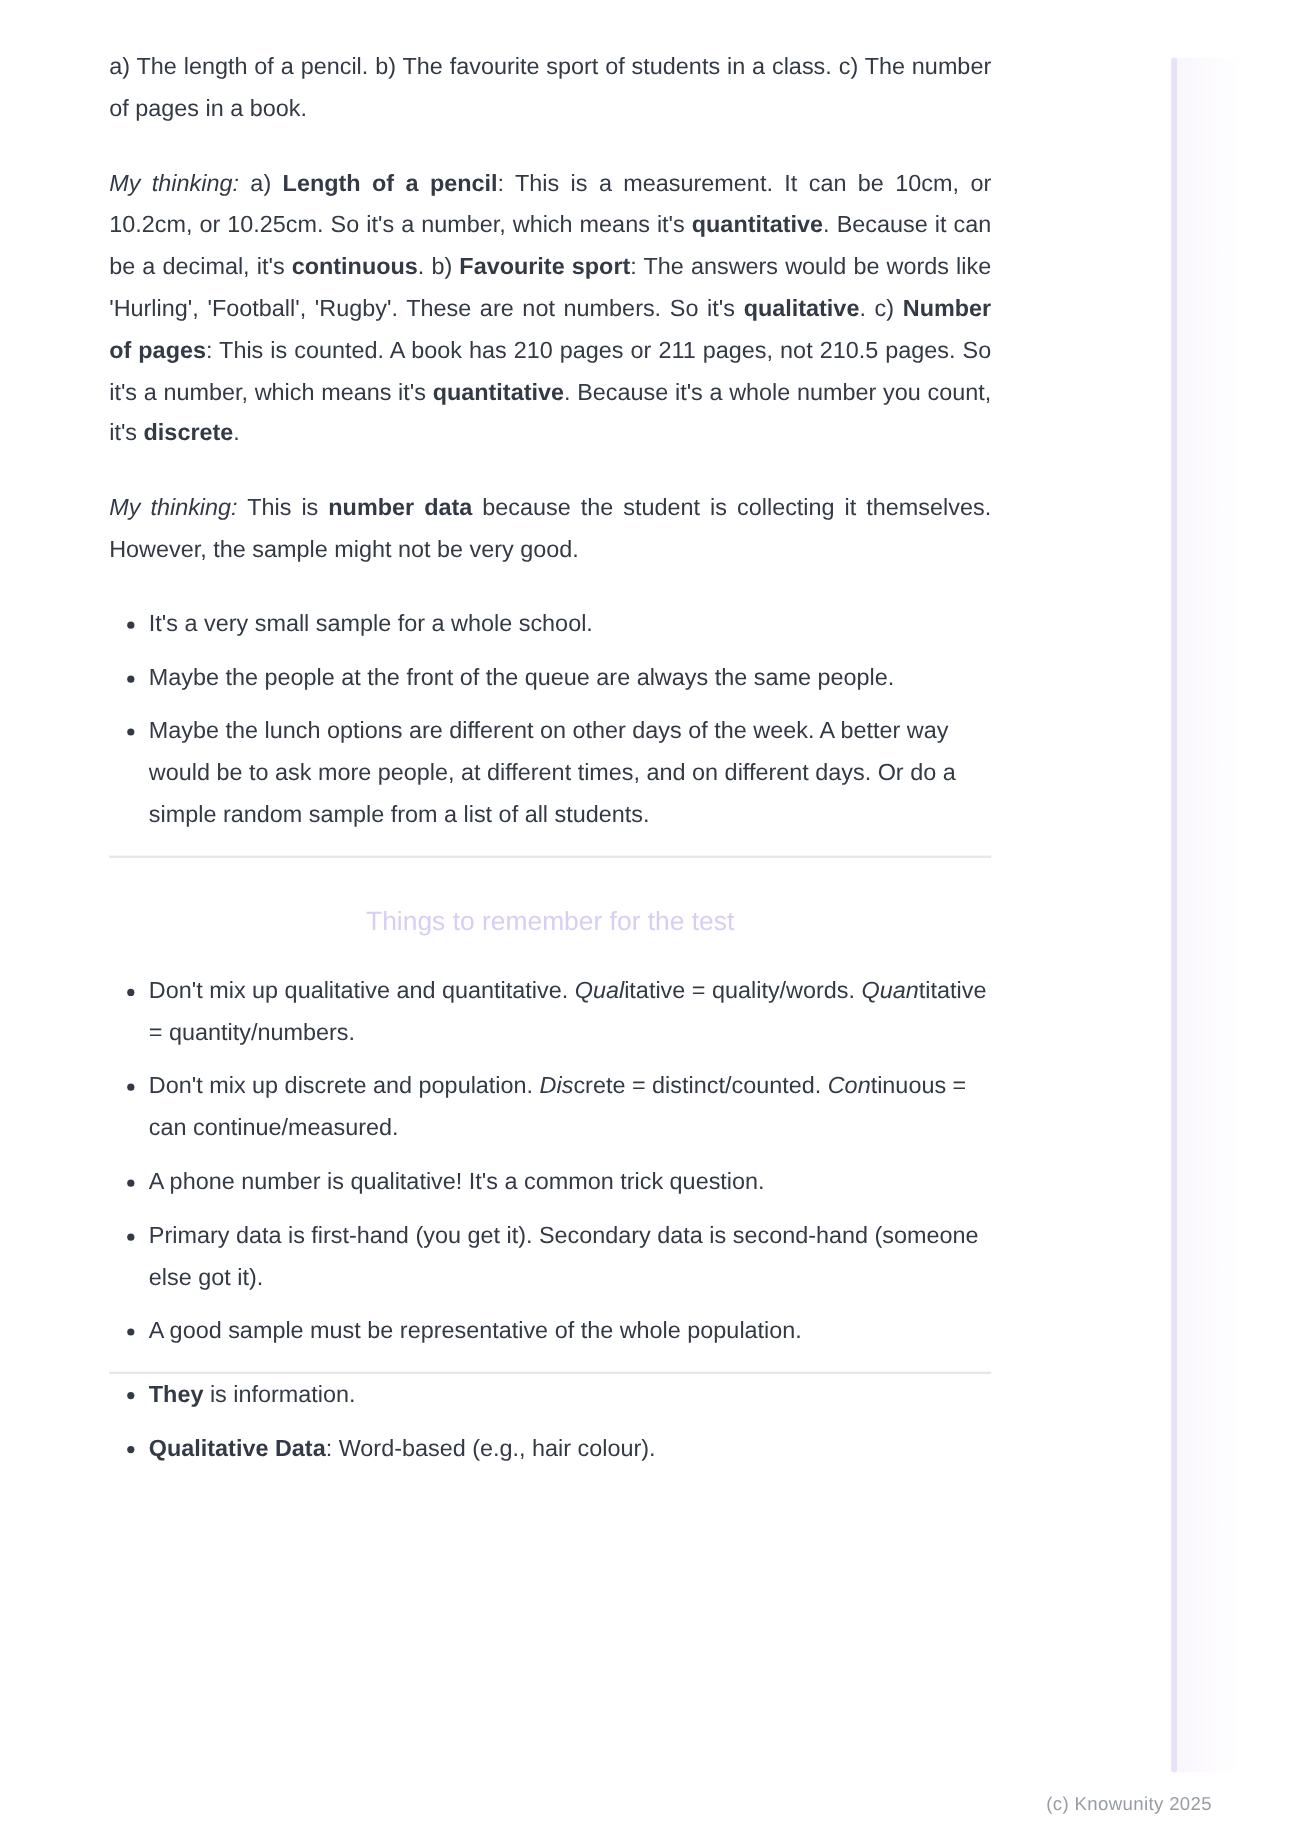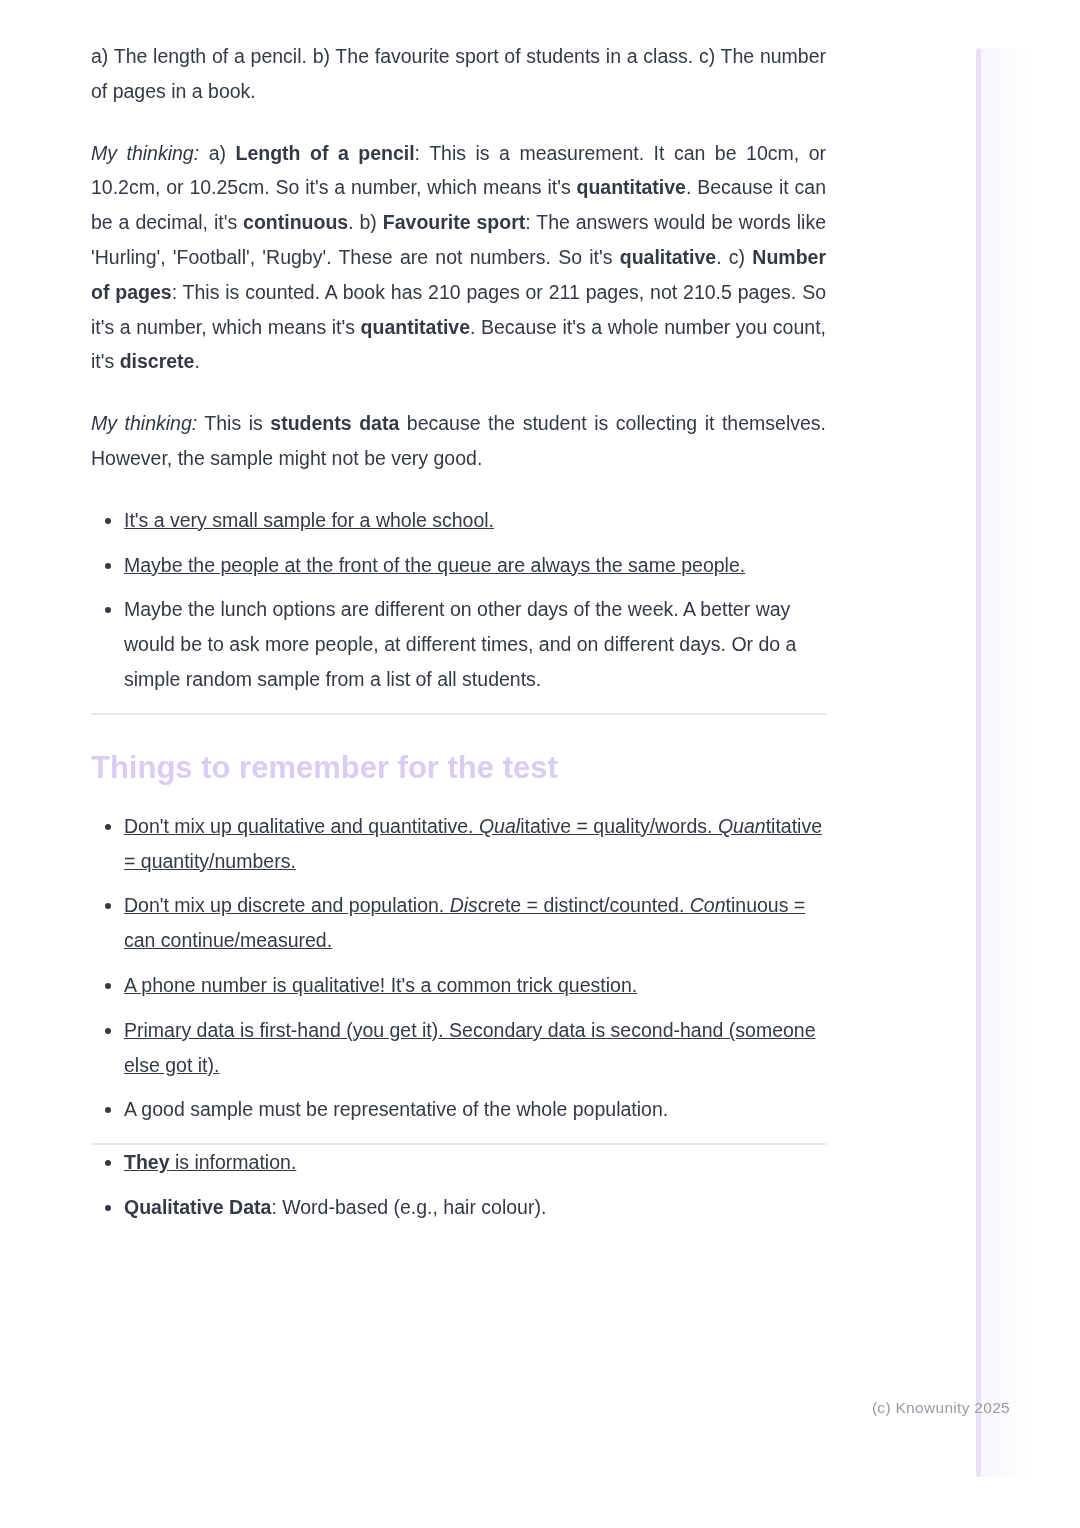--- a/index.html
+++ b/index.html
@@ -18,57 +18,57 @@
     -webkit-font-smoothing:antialiased;
   }
   .doc{
     position:absolute;left:91px;top:0;width:735px;padding-top:39px;
   }
   .doc p{
     font-size:19.5px;line-height:34.8px;margin:0 0 27px 0;
     text-align:justify;text-justify:inter-word;
   }
   .doc h2{
-    font-size:31px;line-height:34px;font-weight:700;
-    color:var(--heading);margin:36px 0 24px 0;text-align:left;
+    font-size:22px;line-height:34px;font-weight:400;
+    color:var(--heading);margin:36px 0 24px 0;text-align:center;
   }
   .doc hr{
     border:none;border-top:2px solid var(--divider);margin:16px 0 0 0;
   }
   .doc ul{
     margin:0;padding-left:33px;list-style:disc;
   }
   .doc li{
     font-size:19.5px;line-height:34.8px;text-align:left;
   }
-  .doc li:not(:last-child){margin-bottom:10px;text-decoration:underline;}
+  .doc li:not(:last-child){margin-bottom:10px;}
   .b{font-weight:700;}
   .i{font-style:italic;}
   .edge-tint{
     position:absolute;left:981px;top:48px;width:54px;height:1429px;
     background:linear-gradient(90deg,#f9f6fc 0%,#ffffff 100%);
     z-index:1;
   }
   .scrollbar-thumb{
     position:absolute;left:976px;top:48px;width:5px;height:1429px;
     background:var(--scrollbar);border-radius:3px;z-index:2;
   }
   .footer{
-    position:absolute;top:1399px;right:70px;z-index:3;
+    position:absolute;top:1495px;right:70px;z-index:3;
     font-size:15.5px;color:var(--footer);letter-spacing:0.3px;
   }
 </style>
 </head>
 <body>
 
 <div class="page">
   <article class="doc">
       <p><span>a) The length of a pencil. b) The favourite sport of students in a class. c) The number of pages in a book.</span></p>
       <p><span class="i">My thinking:</span><span> a) </span><span class="b">Length of a pencil</span><span>: This is a measurement. It can be 10cm, or 10.2cm, or 10.25cm. So it's a number, which means it's </span><span class="b">quantitative</span><span>. Because it can be a decimal, it's </span><span class="b">continuous</span><span>. b) </span><span class="b">Favourite sport</span><span>: The answers would be words like 'Hurling', 'Football', 'Rugby'. These are not numbers. So it's </span><span class="b">qualitative</span><span>. c) </span><span class="b">Number of pages</span><span>: This is counted. A book has 210 pages or 211 pages, not 210.5 pages. So it's a number, which means it's </span><span class="b">quantitative</span><span>. Because it's a whole number you count, it's </span><span class="b">discrete</span><span>.</span></p>
-      <p><span class="i">My thinking:</span><span> This is </span><span class="b">students data</span><span> because the student is collecting it themselves. However, the sample might not be very good.</span></p>
+      <p><span class="i">My thinking:</span><span> This is </span><span class="b">number data</span><span> because the student is collecting it themselves. However, the sample might not be very good.</span></p>
       <ul>
         <li><span>It's a very small sample for a whole school.</span></li>
         <li><span>Maybe the people at the front of the queue are always the same people.</span></li>
         <li><span>Maybe the lunch options are different on other days of the week. A better way would be to ask more people, at different times, and on different days. Or do a simple random sample from a list of all students.</span></li>
       </ul>
       <hr>
       <h2><span>Things to remember for the test</span></h2>
       <ul>
         <li><span>Don't mix up qualitative and quantitative. </span><span class="i">Qual</span><span>itative = quality/words. </span><span class="i">Quan</span><span>titative = quantity/numbers.</span></li>
         <li><span>Don't mix up discrete and population. </span><span class="i">Dis</span><span>crete = distinct/counted. </span><span class="i">Con</span><span>tinuous = can continue/measured.</span></li>

